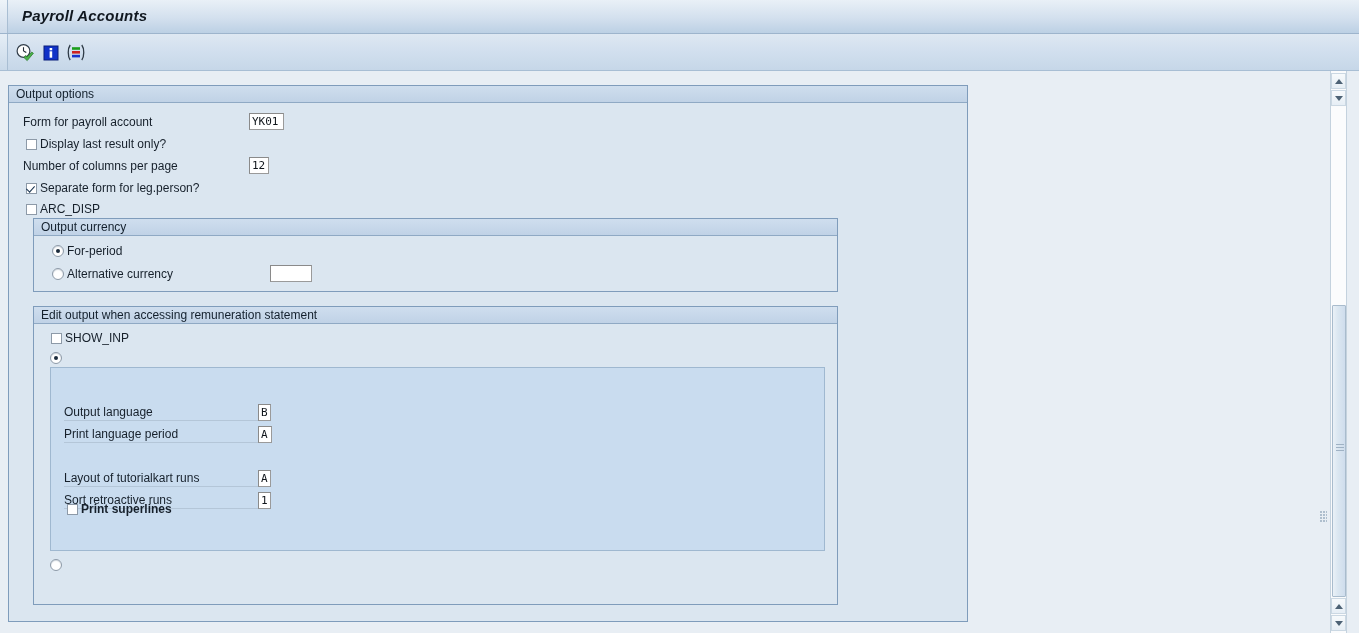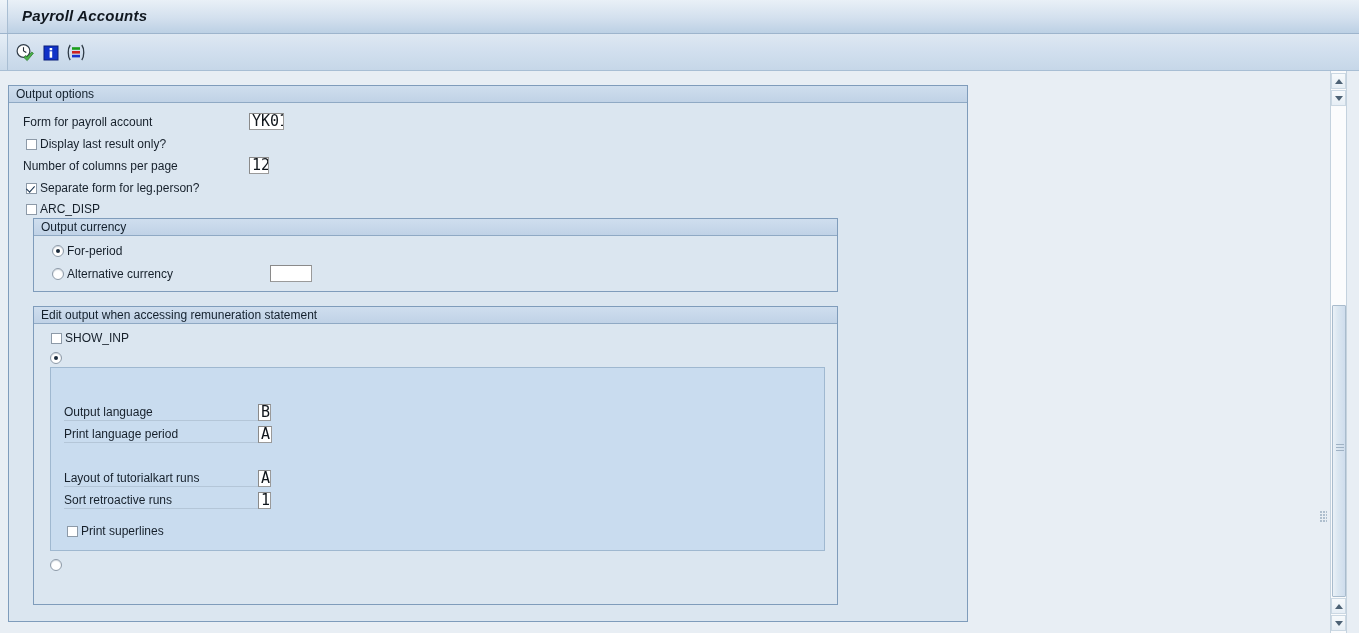--- a/index.html
+++ b/index.html
@@ -134,21 +134,21 @@
     border-bottom: 1px solid #b4c6d8;
     padding-bottom: 1px;
   }
 
   .txtfield {
     background: #ffffff;
     border: 1px solid #9a9a9a;
     border-top-color: #8a8a8a;
     border-left-color: #8a8a8a;
     font-family: "DejaVu Sans Mono", monospace;
-    font-size: 15px;
+    font-size: 11px;
     color: #10161c;
     height: 17px;
     line-height: 15px;
     padding: 0 2px;
     text-align: left;
     overflow: hidden;
     white-space: nowrap;
   }
 
   
@@ -383,21 +383,21 @@
           <div class="row" style="left:13px; top:102px;">
             <span class="lbl lbl-underline" style="display:inline-block; width:194px;">Layout of tutorialkart runs</span>
             <span class="txtfield" style="width:13px;">A</span>
           </div>
 
           <div class="row" style="left:13px; top:124px;">
             <span class="lbl lbl-underline" style="display:inline-block; width:194px;">Sort retroactive runs</span>
             <span class="txtfield" style="width:13px;">1</span>
           </div>
 
-          <div class="row" style="left:16px; top:156px;">
+          <div class="row" style="left:16px; top:134px;font-weight:bold;">
             <span class="cbx"></span>
             <span class="cbx-label">Print superlines</span>
           </div>
         </div>
 
         <div class="row" style="left:16px; top:252px;">
           <span class="rdo"></span>
           <span class="rdo-label"></span>
         </div>
       </div>

